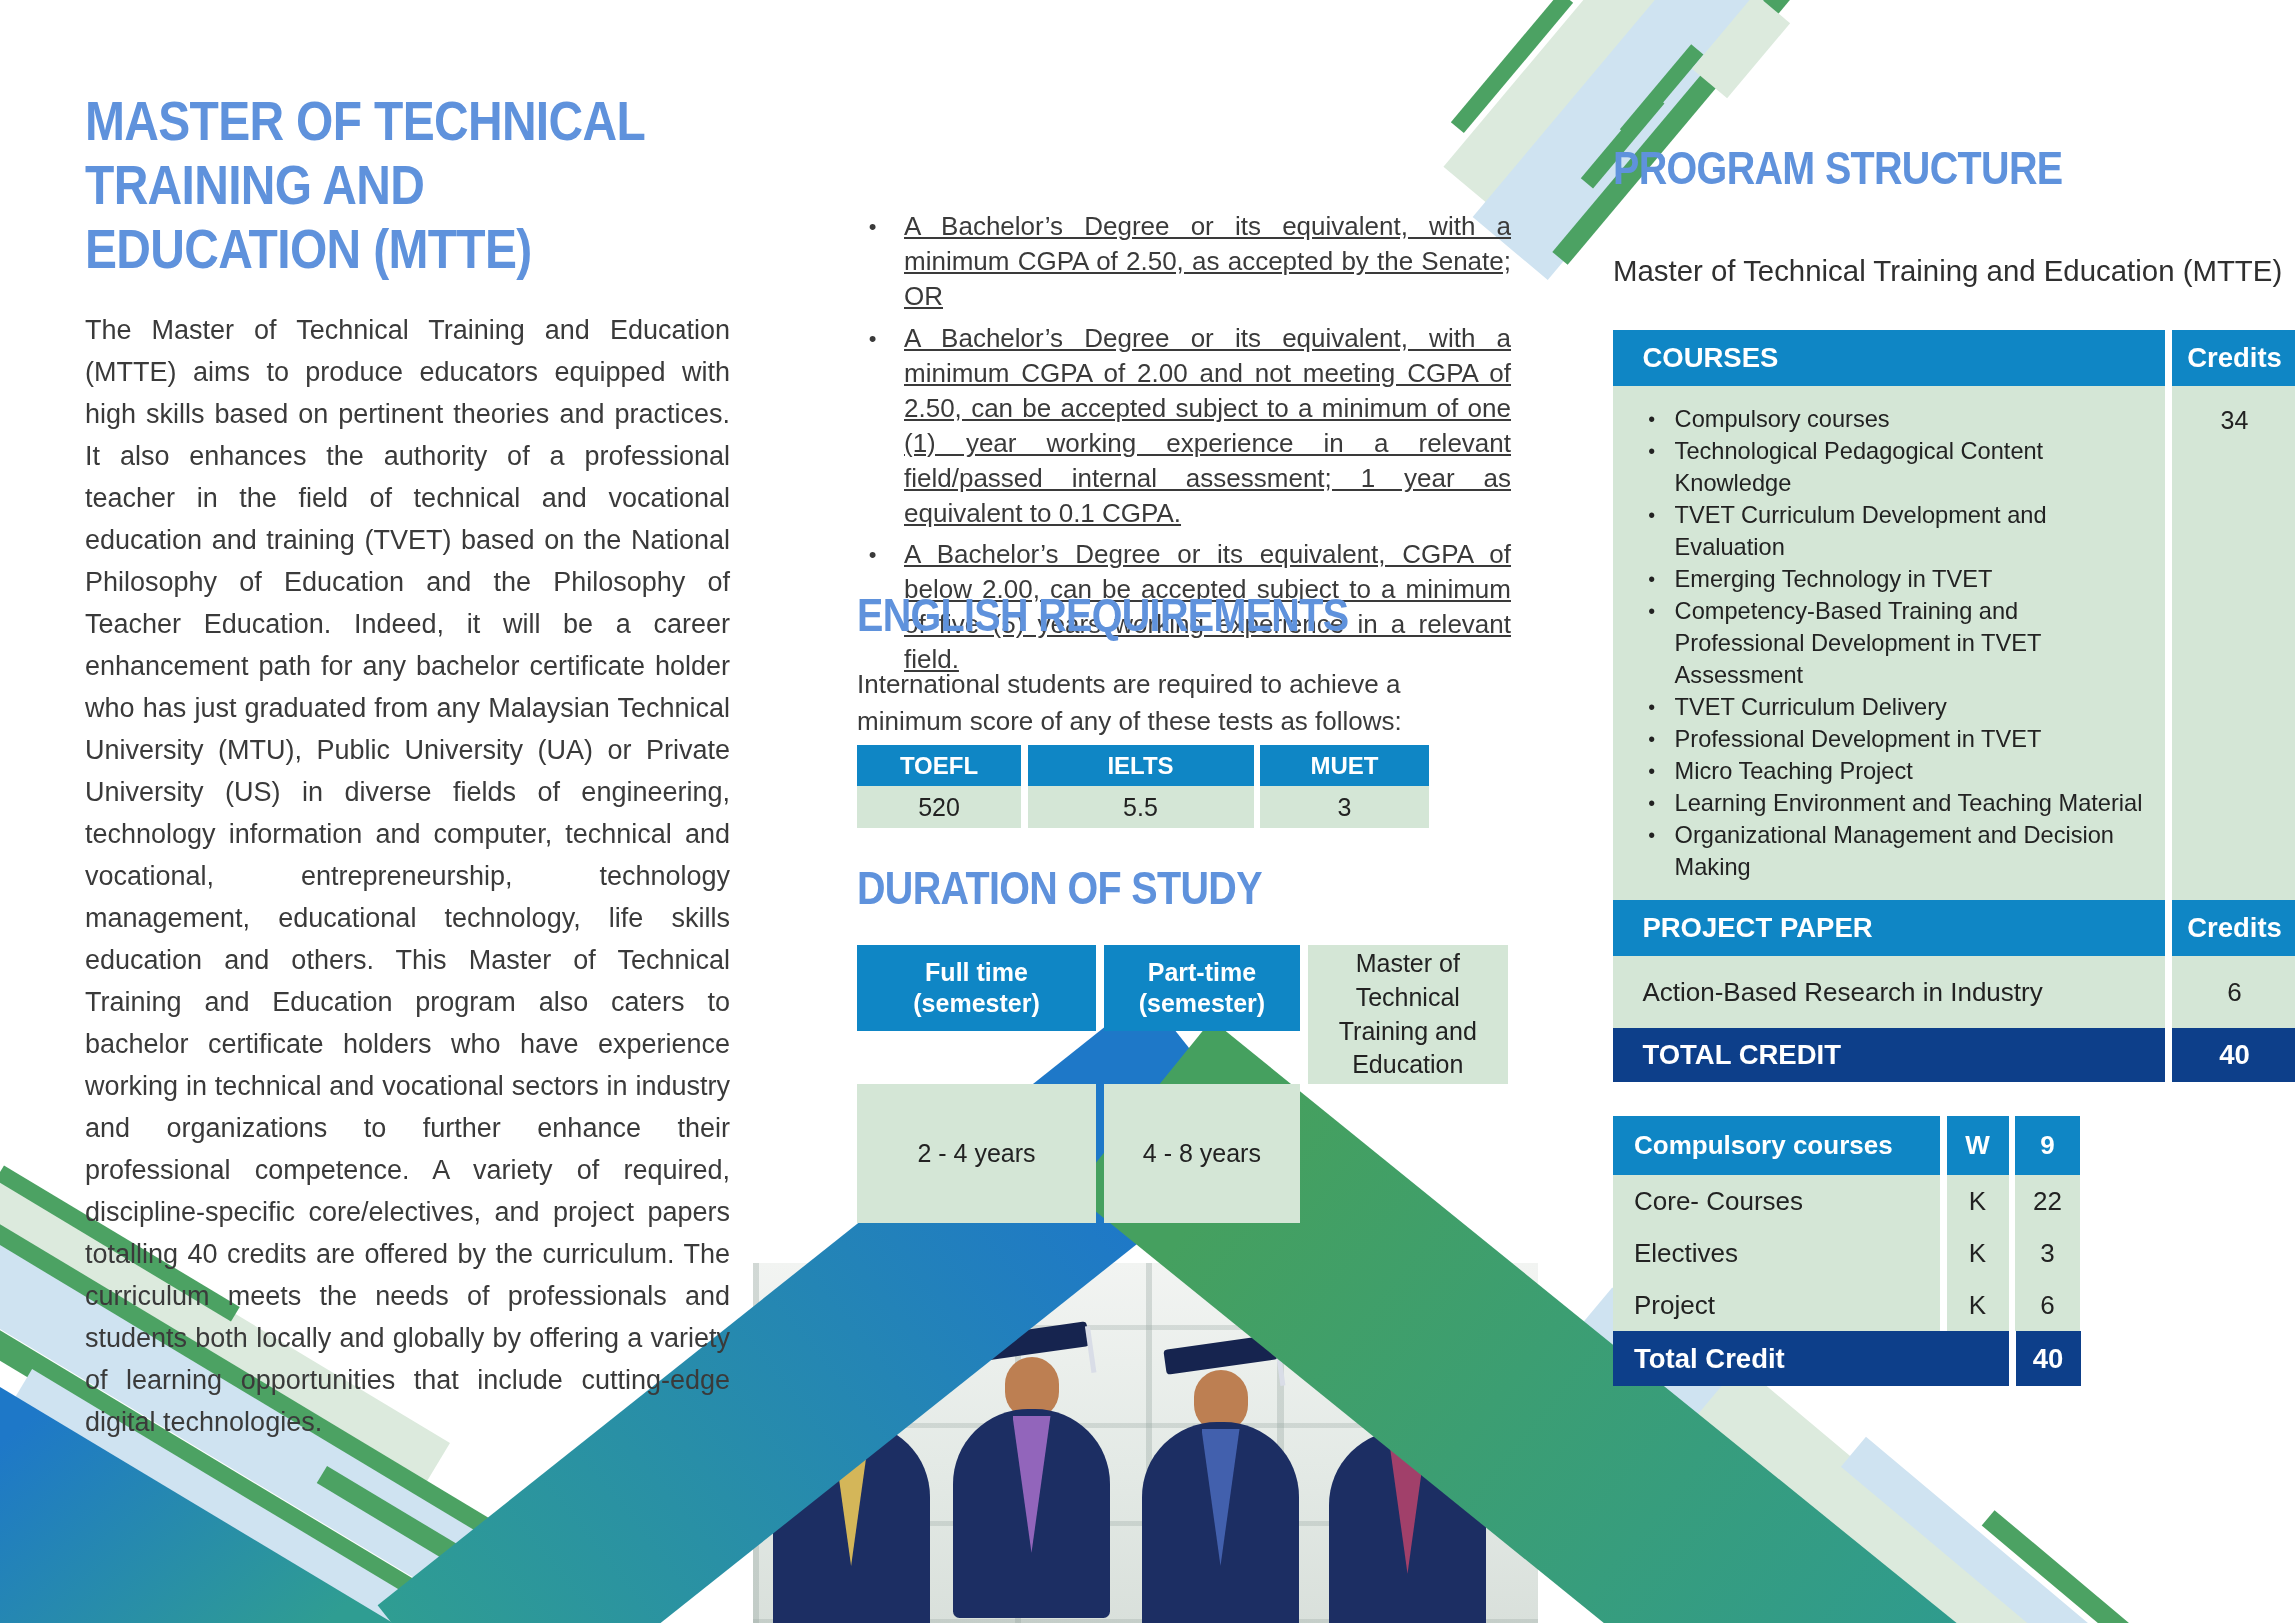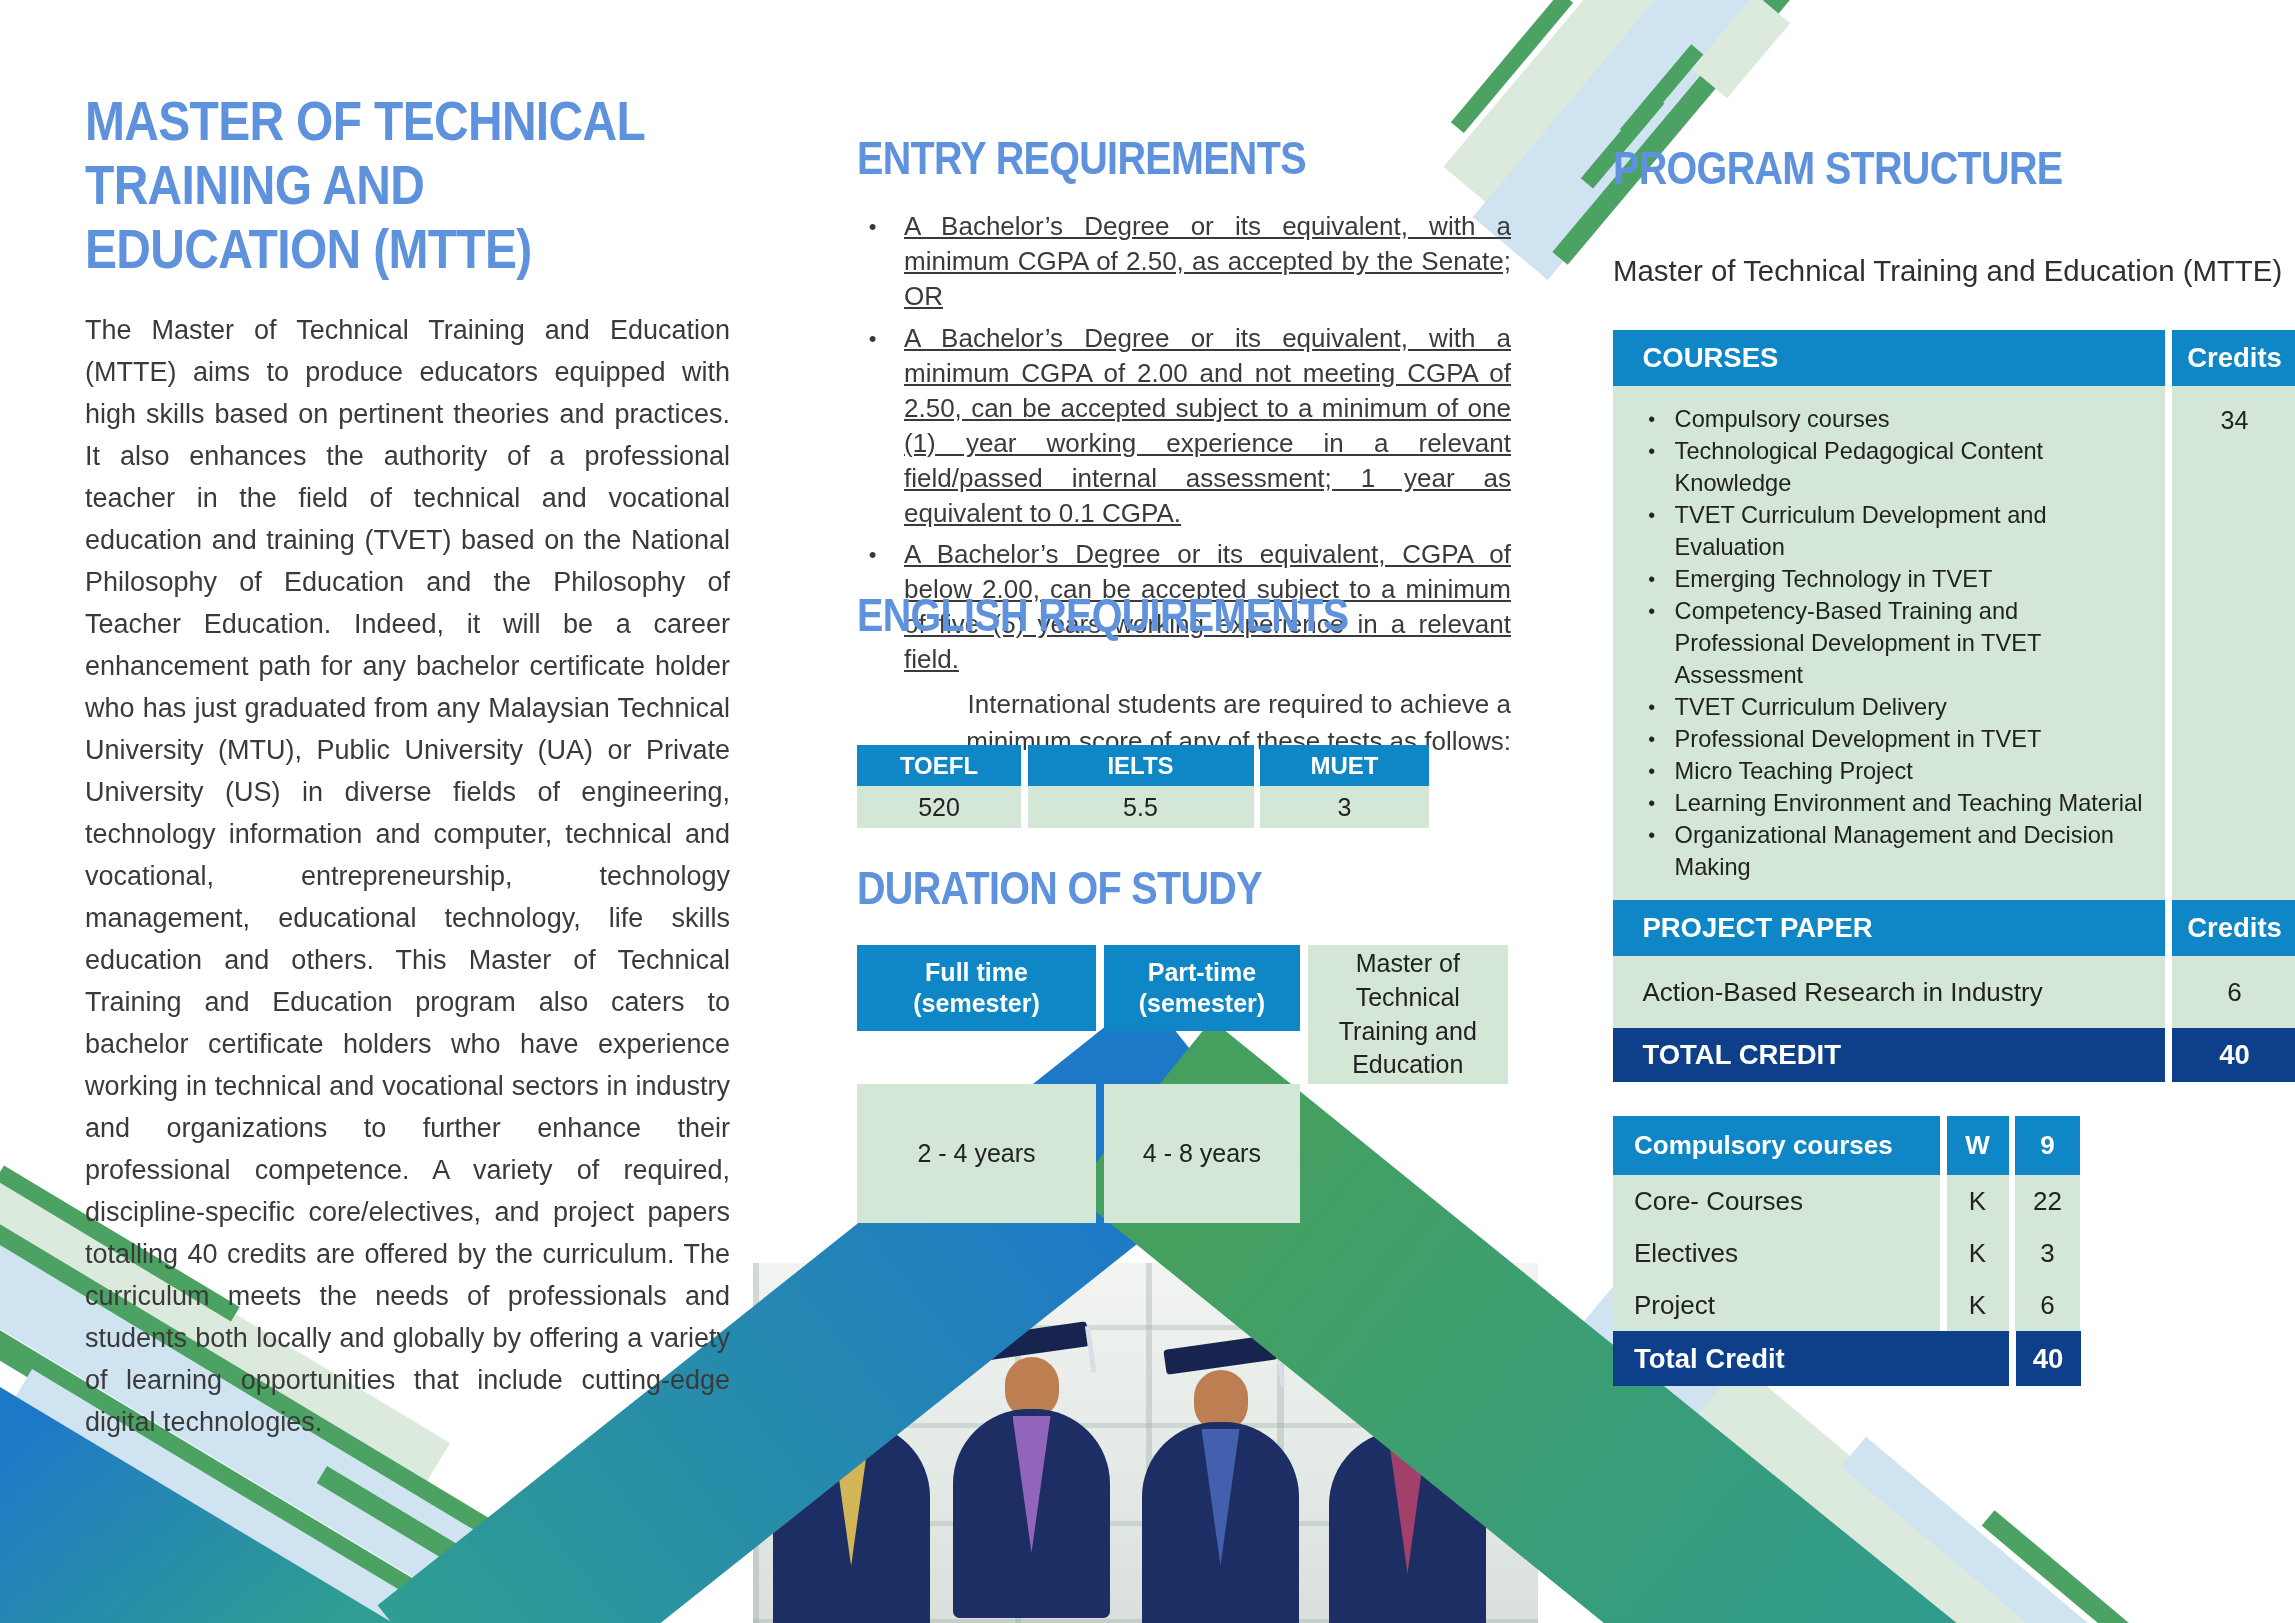--- a/index.html
+++ b/index.html
@@ -198,30 +198,29 @@
 
   <div class="arm arm-left"></div>
   <div class="arm arm-right"></div>
 
   <section class="col col-left">
     <h1><span class="disp">MASTER OF TECHNICAL TRAINING AND EDUCATION (MTTE)</span></h1>
     <p>The Master of Technical Training and Education (MTTE) aims to produce educators equipped with high skills based on pertinent theories and practices. It also enhances the authority of a professional teacher in the field of technical and vocational education and training (TVET) based on the National Philosophy of Education and the Philosophy of Teacher Education. Indeed, it will be a career enhancement path for any bachelor certificate holder who has just graduated from any Malaysian Technical University (MTU), Public University (UA) or Private University (US) in diverse fields of engineering, technology information and computer, technical and vocational, entrepreneurship, technology management, educational technology, life skills education and others. This Master of Technical Training and Education program also caters to bachelor certificate holders who have experience working in technical and vocational sectors in industry and organizations to further enhance their professional competence. A variety of required, discipline-specific core/electives, and project papers totalling 40 credits are offered by the curriculum. The curriculum meets the needs of professionals and students both locally and globally by offering a variety of learning opportunities that include cutting-edge digital technologies.</p>
   </section>
 
   <section class="col col-mid">
-    <h2 class="abs" style="top:39px;"><span class="disp">ENTRY REQUIREMENTS</span></h2>
 
     <ul class="blist abs" style="top:111px;width:654px;">
       <li><span>A Bachelor’s Degree or its equivalent, with a minimum CGPA of 2.50, as accepted by the Senate; OR</span></li>
       <li><span>A Bachelor’s Degree or its equivalent, with a minimum CGPA of 2.00 and not meeting CGPA of 2.50, can be accepted subject to a minimum of one (1) year working experience in a relevant field/passed internal assessment; 1 year as equivalent to 0.1 CGPA.</span></li>
       <li><span>A Bachelor’s Degree or its equivalent, CGPA of below 2.00, can be accepted subject to a minimum of five (5) years working experience in a relevant field.</span></li>
     </ul>
 
     <h2 class="abs" style="top:496px;"><span class="disp">ENGLISH REQUIREMENTS</span></h2>
-    <p class="mid-intro abs" style="top:588px;width:654px;text-align:right;">International students are required to achieve a minimum score of any of these tests as follows:</p>
+    <p class="mid-intro abs" style="top:568px;width:654px;">International students are required to achieve a minimum score of any of these tests as follows:</p>
 
     <div class="etable abs" style="top:647px;">
       <div class="h">TOEFL</div>
       <div class="h">IELTS</div>
       <div class="h">MUET</div>
       <div class="v">520</div>
       <div class="v">5.5</div>
       <div class="v">3</div>
     </div>
 

